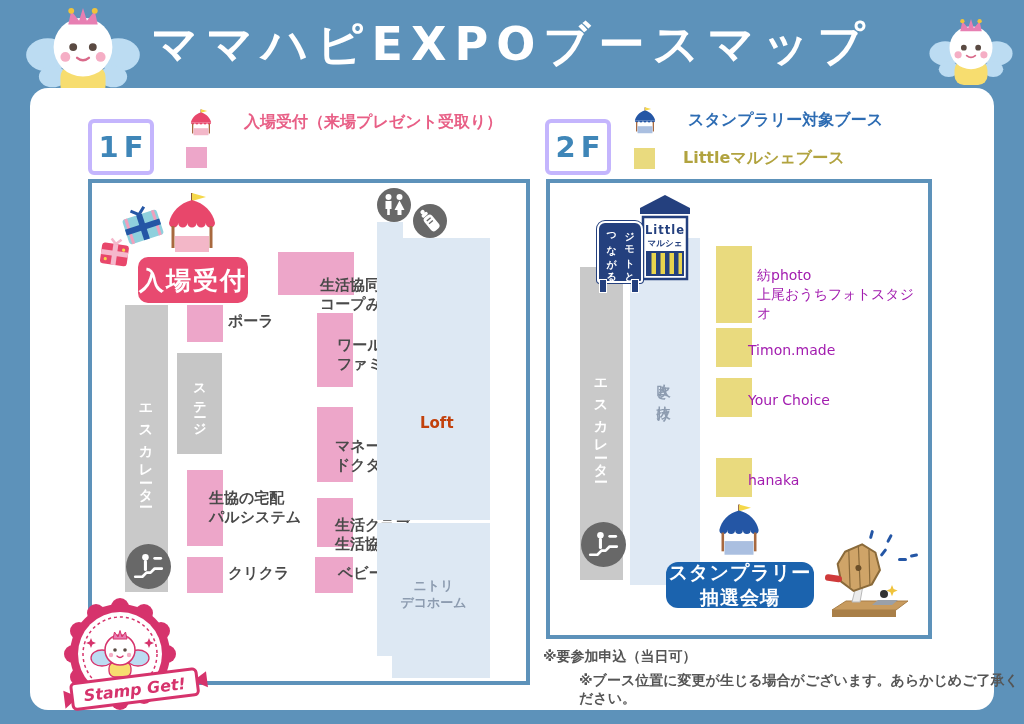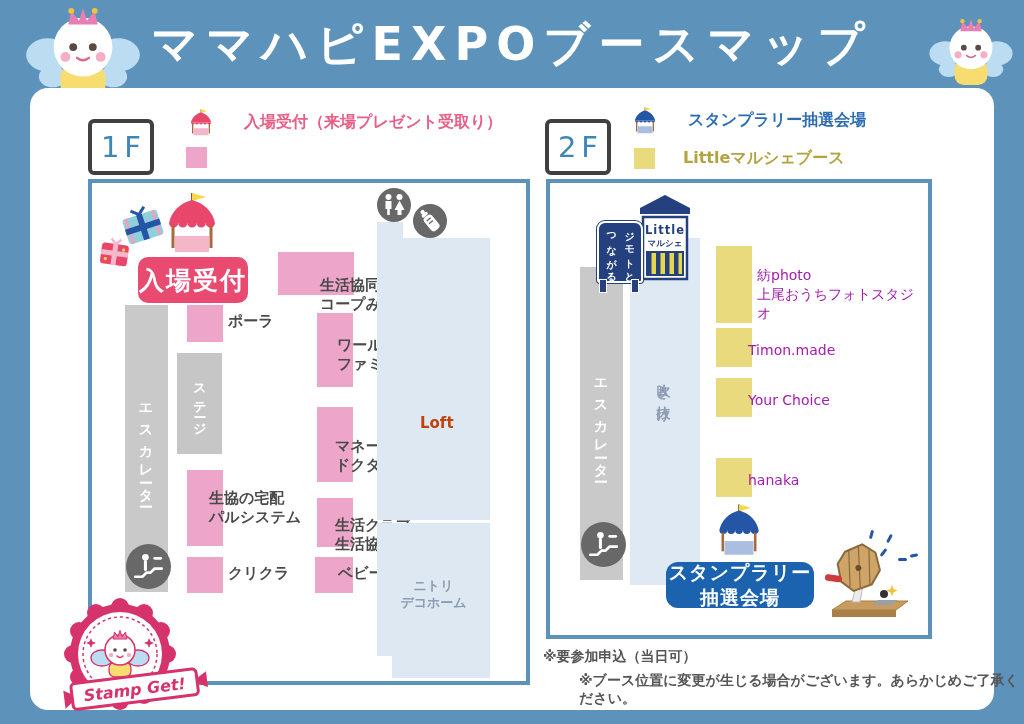--- a/index.html
+++ b/index.html
@@ -2,21 +2,21 @@
 <html><head>
 <meta charset="utf-8">
 <style>
   html,body{margin:0;padding:0;}
   body{font-family:"DejaVu Sans","Liberation Sans",sans-serif;}
   .page{position:relative;width:1024px;height:724px;background:#5d92ba;overflow:hidden;}
   .abs{position:absolute;}
   .content-card{position:absolute;left:30px;top:88px;width:964px;height:622px;background:#ffffff;border-radius:18px;}
   .page-title{position:absolute;left:0;right:0;top:14px;text-align:center;color:#ffffff;font-size:46px;font-weight:700;letter-spacing:8px;}
   
-  .floor-tag{position:absolute;width:66px;height:56px;background:#fff;border:4px solid #404040;border-radius:6px;box-sizing:border-box;display:flex;align-items:center;justify-content:center;color:#3f86b8;font-size:29px;font-weight:400;letter-spacing:5px;padding-left:5px;}
+  .floor-tag{position:absolute;width:66px;height:56px;background:#fff;border:4px solid #c4b5fd;border-radius:6px;box-sizing:border-box;display:flex;align-items:center;justify-content:center;color:#3f86b8;font-size:29px;font-weight:700;letter-spacing:5px;padding-left:5px;}
   
   .legend-row{position:absolute;display:flex;align-items:center;gap:28px;height:32px;}
   .legend-text-pink{color:#e85f86;font-size:16px;font-weight:700;}
   .legend-text-blue{color:#2d6cb3;font-size:16px;font-weight:700;}
   .legend-text-olive{color:#b1a33f;font-size:16px;font-weight:700;}
   .swatch{width:21px;height:21px;}
   .swatch-pink{background:#eda6c9;}
   .swatch-yellow{background:#e9da7e;}
   
   .map-box{position:absolute;background:#fff;border:4px solid #5d92ba;box-sizing:border-box;}
@@ -249,21 +249,21 @@
   <div class="legend-row" style="left:630px;top:104px;">
     <svg width="30" height="29" viewBox="0 0 68 66">
       <line x1="34" y1="12" x2="34" y2="3" stroke="#8a5a3a" stroke-width="2"></line>
       <polygon points="34,3 48,7 34,11" fill="#f5d84a"></polygon>
       <path d="M34 10 C22 13 13 22 11 33 L57 33 C55 22 46 13 34 10 Z" fill="#2456a5"></path>
       <path d="M11 33 a4.6 4.6 0 0 0 9.2 0 a4.6 4.6 0 0 0 9.2 0 a4.6 4.6 0 0 0 9.2 0 a4.6 4.6 0 0 0 9.2 0 a4.6 4.6 0 0 0 9.2 0 Z" fill="#2456a5"></path>
       <line x1="15" y1="36" x2="15" y2="58" stroke="#a8693f" stroke-width="3"></line>
       <line x1="53" y1="36" x2="53" y2="58" stroke="#a8693f" stroke-width="3"></line>
       <rect x="17" y="46" width="34" height="16" fill="#aabfe0"></rect>
     </svg>
-    <span class="legend-text-blue">スタンプラリー抽選会場</span>
+    <span class="legend-text-blue">スタンプラリー対象ブース</span>
   </div>
   <div class="legend-row" style="left:634px;top:142px;">
     <span class="swatch swatch-yellow"></span>
     <span class="legend-text-olive">Littleマルシェブース</span>
   </div>
 
   <div class="map-box" style="left:546px;top:179px;width:386px;height:460px;">
 
     <div class="blue-area" style="left:80px;top:55px;width:70px;height:347px;background:#dfe9f4;"></div>
     <div class="abs vtext atrium-label" style="left:105px;top:190px;">吹き抜け</div>

